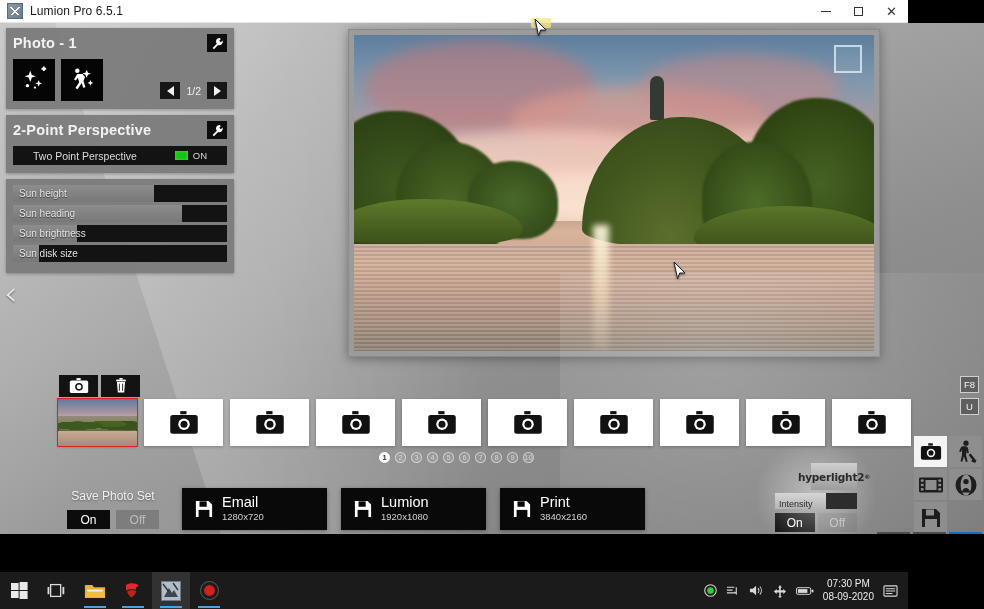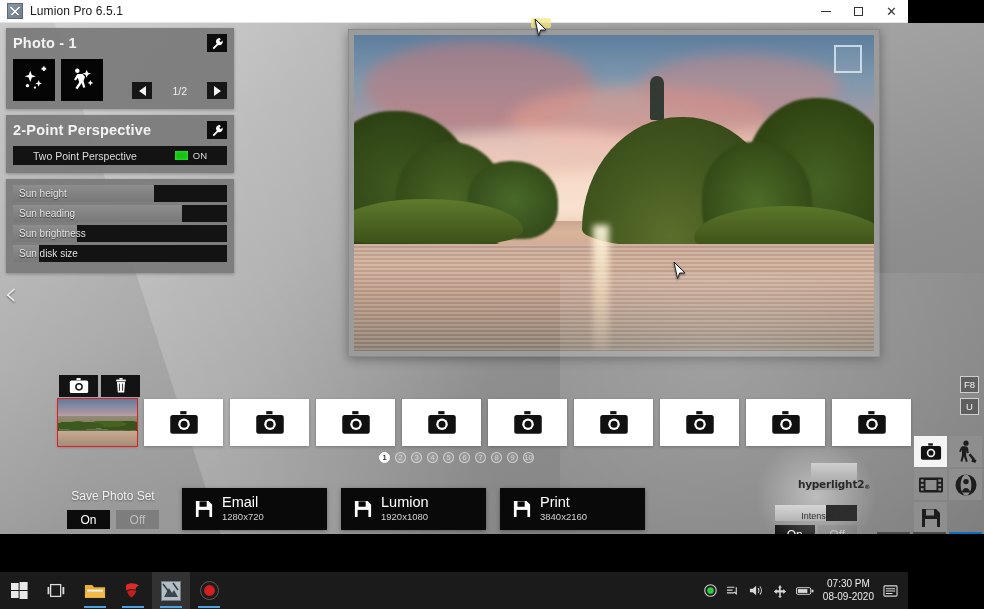--- a/index.html
+++ b/index.html
@@ -82,21 +82,21 @@
     width: 20px; height: 18px; background: #0d0d0d;
     display: flex; align-items: center; justify-content: center;
   }
   .wrench svg { display:block; }
 
   .fx-row { display: flex; align-items: flex-end; gap: 6px; }
   .fx-icon {
     width: 42px; height: 42px; background: #050505;
     display: flex; align-items: center; justify-content: center;
   }
-  .pager { margin-left: auto; display: flex; align-items: center; gap: 20px; padding-bottom:2px;}
+  .pager { margin-left: auto; display: flex; align-items: center; gap: 6px; padding-bottom:2px;}
   .pager-btn {
     width: 20px; height: 17px; background: #161616;
     display: flex; align-items: center; justify-content: center;
   }
   .tri-l { width:0;height:0;border-top:5px solid transparent;border-bottom:5px solid transparent;border-right:7px solid #f0f0f0;}
   .tri-r { width:0;height:0;border-top:5px solid transparent;border-bottom:5px solid transparent;border-left:7px solid #f0f0f0;}
   .pager-label { color:#f0f0f0; font-size:10.5px; }
 
   .toggle-row {
     background: #131313; height: 19px; display: flex; align-items: center;
@@ -235,27 +235,27 @@
   #hyper {
     position:absolute; left: 775px; top: 440px; width: 82px; z-index:5;
   }
   #hyper::before {
     content:""; position:absolute; left:-22px; top:-16px; width:126px; height:110px;
     background: radial-gradient(ellipse at 50% 45%, rgba(255,255,255,.42), rgba(255,255,255,0) 68%);
     pointer-events:none;
   }
   .hl-logo {
     position:relative; height: 27px; background: linear-gradient(180deg,#cfcfcf,#9c9c9c);
-    display:flex; align-items:flex-end; justify-content:center;
+    display:flex; align-items:center; justify-content:center;
     color:#2a2a2a; font-size:10.5px; font-weight:bold; letter-spacing:-.2px;
     font-family:"DejaVu Sans", sans-serif;
     margin-left:36px;
   }
   .hl-logo sup { font-size:6px; vertical-align: super; }
-  .hl-slider { position:relative; height: 16px; background:#2d2d2d; margin-top:15px; overflow:hidden;text-align:center;}
+  .hl-slider { position:relative; height: 16px; background:#2d2d2d; margin-top:3px; overflow:hidden;}
   .hl-slider .fill { position:absolute; left:0;top:0;bottom:0; background:linear-gradient(180deg,#d6d6d6,#b4b4b4); }
   .hl-slider .s-lbl { position:relative; z-index:2; color:#2b2b2b; font-size:9px; padding-left:4px; line-height:16px;}
   .hl-onoff { display:flex; gap:3px; margin-top:4px; }
   .hl-onoff .ob { flex:1; height:19px; display:flex; align-items:center; justify-content:center; font-size:12px;}
 
   
   #right-tools { position:absolute; right: 2px; top: 353px; width: 22px; z-index:5; }
   .key-btn {
     width:19px; height:17px; background:#5f5f5f; border:1px solid #cfcfcf;
     color:#f2f2f2; font-size:9.5px; display:flex; align-items:center; justify-content:center;

